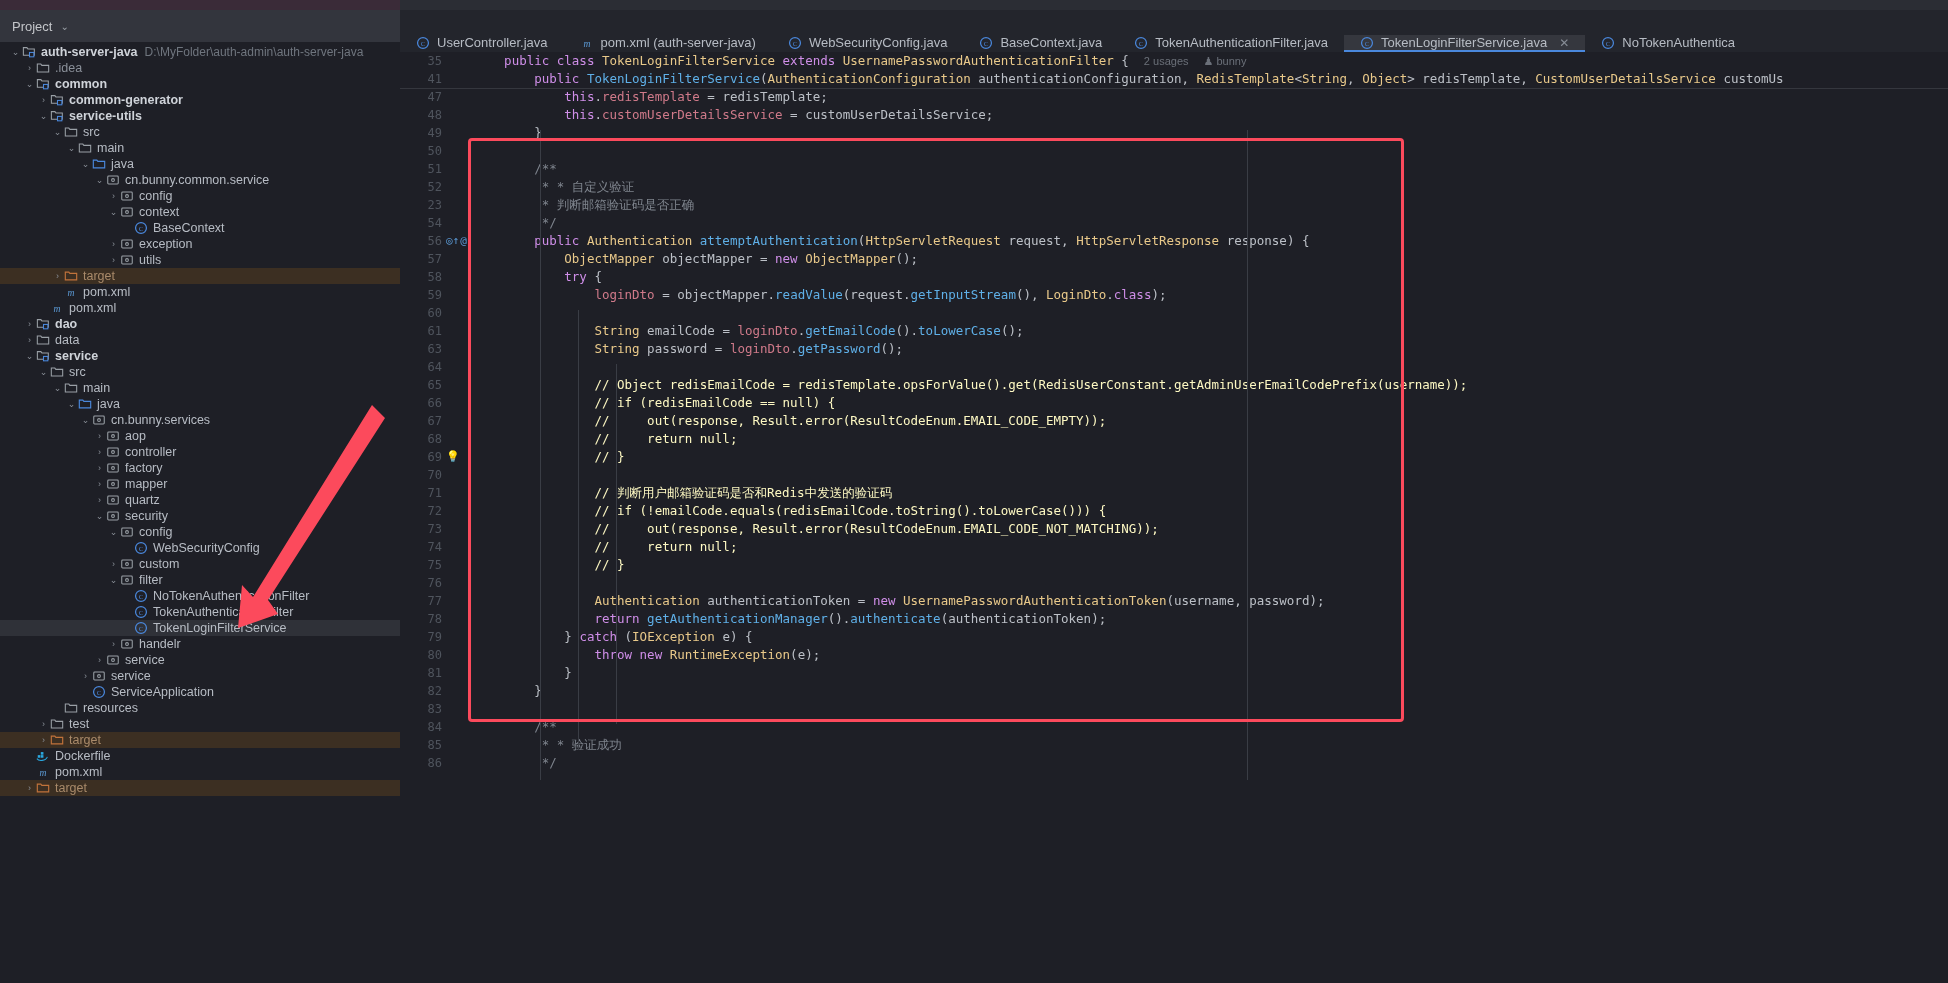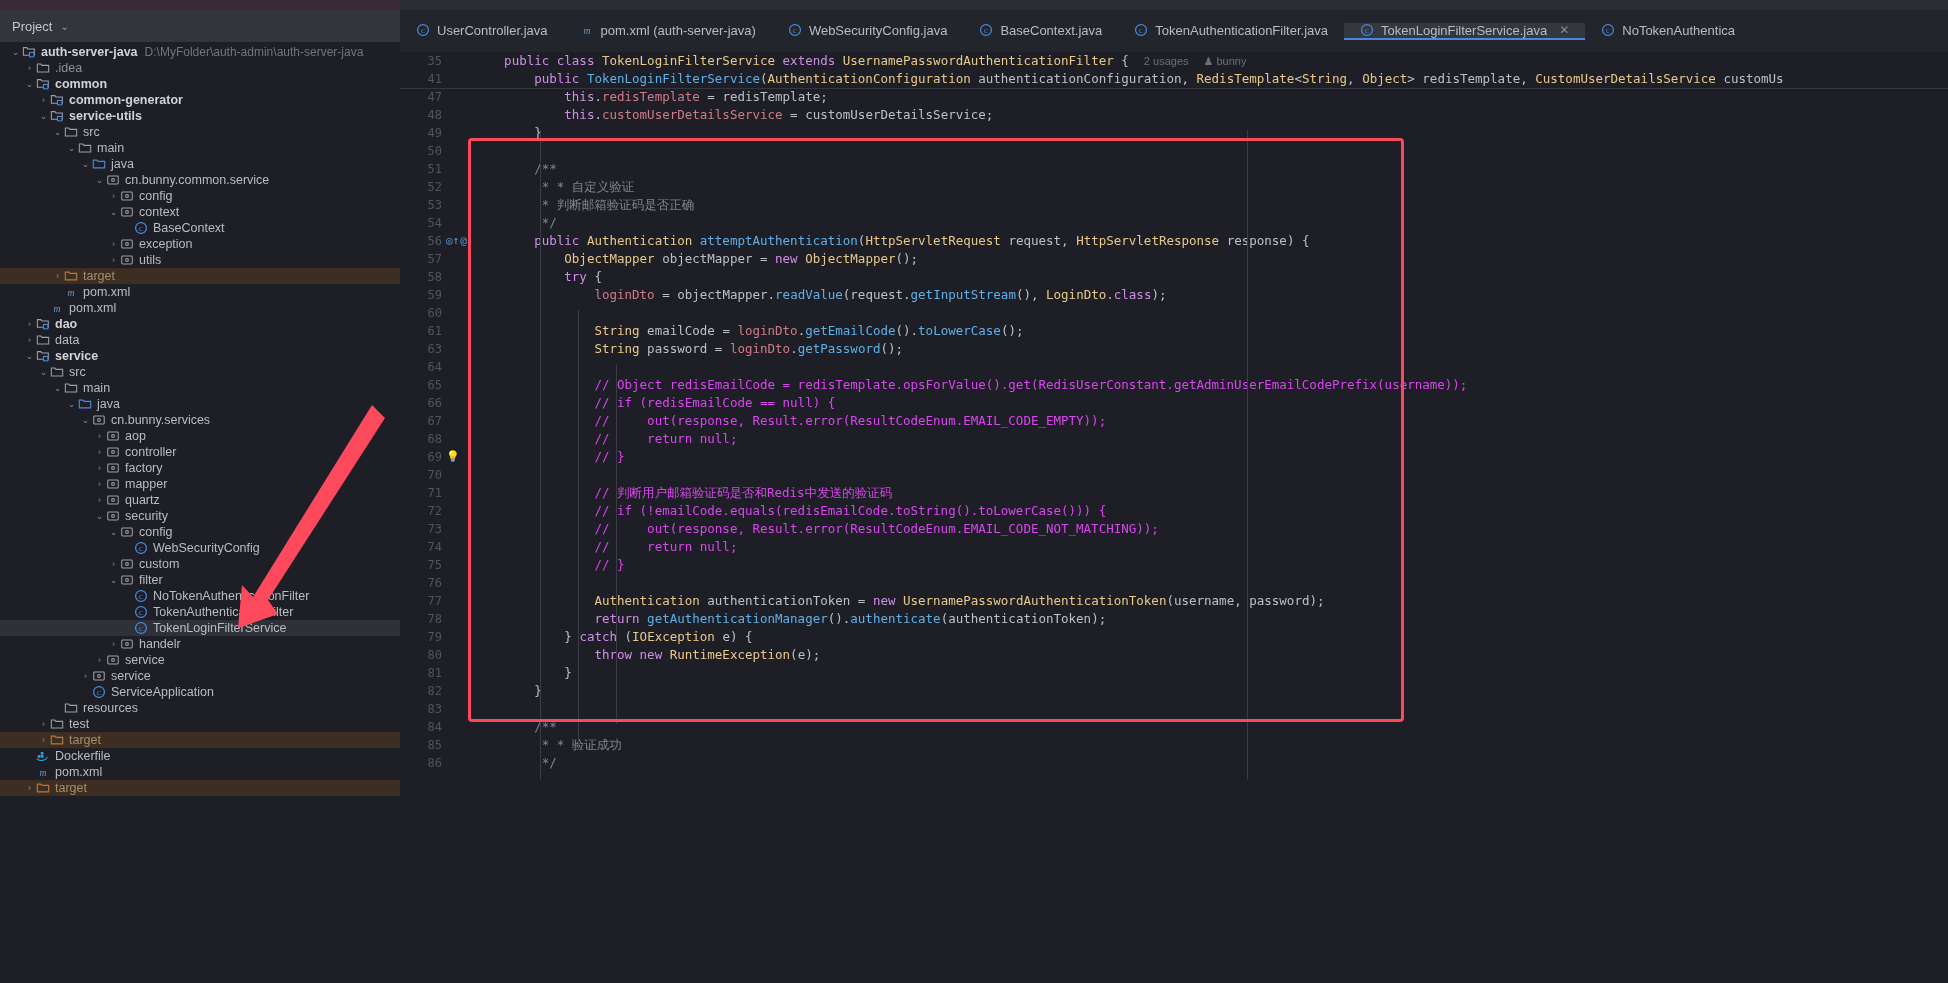--- a/index.html
+++ b/index.html
@@ -60,21 +60,21 @@
   .row.bold .lbl { font-weight: bold; color: #cfd3d9; }
   .row.muted .lbl { color: #8a9099; }
   .row.orange .lbl { color: #a98a6a; }
 
   
   .editor-side { flex: 1; display:flex; flex-direction:column; min-width:0; background:#1e1f26; }
 
   .tabbar {
     height: 42px; flex: 0 0 42px;
     background: #23252c;
-    display: flex; align-items: center;
+    display: flex; align-items: flex-end;
     overflow: hidden;
   }
   .tab {
     display: flex; align-items: center;
     padding: 0 16px;
     color: #b7bcc4; font-size: 13px;
     white-space: nowrap;
     border-bottom: 2px solid transparent;
     position: relative;
   }
@@ -112,21 +112,21 @@
   
   .indent-guides { position:absolute; top:0; bottom:0; pointer-events:none; }
   .iguide { position:absolute; width:1px; background:#3a3d45; }
 
   
   .kw   { color: #cf8ee8; }
   .typ  { color: #e9c98a; }
   .fn   { color: #5fb0e8; }
   .fld  { color: #d07a8a; }
   .par  { color: #bcc0c7; }
-  .cmt  { color: #d946ef; }
+  .cmt  { color: #fef9c3; }
   .ann  { color: #e9c98a; }
   .pun  { color: #bcc0c7; }
   .doc  { color: #7f858e; }
   .hint { color: #6b7079; font-size: 11px; font-family:"Liberation Sans",sans-serif; }
 
   
   .redbox {
     position: absolute;
     border: 3px solid #fc4a5c;
     border-radius: 4px;
@@ -747,21 +747,21 @@
         <div class="sticky-shadow"></div>
       </div>
 
       <div class="codelines" id="codelines">
           <div class="cl"><span class="ln">47</span><span class="gut"></span><span class="code">            <span class="kw">this</span><span class="pun">.</span><span class="fld">redisTemplate</span> <span class="pun">=</span> <span class="par">redisTemplate</span><span class="pun">;</span></span></div>
           <div class="cl"><span class="ln">48</span><span class="gut"></span><span class="code">            <span class="kw">this</span><span class="pun">.</span><span class="fld">customUserDetailsService</span> <span class="pun">=</span> <span class="par">customUserDetailsService</span><span class="pun">;</span></span></div>
           <div class="cl"><span class="ln">49</span><span class="gut"></span><span class="code">        <span class="pun">}</span></span></div>
           <div class="cl"><span class="ln">50</span><span class="gut"></span><span class="code"></span></div>
           <div class="cl"><span class="ln">51</span><span class="gut"></span><span class="code">        <span class="doc">/**</span></span></div>
           <div class="cl"><span class="ln">52</span><span class="gut"></span><span class="code">         <span class="doc">* * 自定义验证</span></span></div>
-          <div class="cl"><span class="ln">53</span><span class="gut"></span><span class="code">         <span class="doc">* 判断邮箱验证码是否正确</span></span></div>
+          <div class="cl"><span class="ln">23</span><span class="gut"></span><span class="code">         <span class="doc">* 判断邮箱验证码是否正确</span></span></div>
           <div class="cl"><span class="ln">54</span><span class="gut"></span><span class="code">         <span class="doc">*/</span></span></div>
           <div class="cl"><span class="ln">56</span><span class="gut"><span class="ovr">◎↑</span><span class="ovr">@</span></span><span class="code">        <span class="kw">public</span> <span class="typ">Authentication</span> <span class="fn">attemptAuthentication</span><span class="pun">(</span><span class="typ">HttpServletRequest</span> <span class="par">request</span><span class="pun">,</span> <span class="typ">HttpServletResponse</span> <span class="par">response</span><span class="pun">)</span> <span class="pun">{</span></span></div>
           <div class="cl"><span class="ln">57</span><span class="gut"></span><span class="code">            <span class="typ">ObjectMapper</span> <span class="par">objectMapper</span> <span class="pun">=</span> <span class="kw">new</span> <span class="typ">ObjectMapper</span><span class="pun">();</span></span></div>
           <div class="cl"><span class="ln">58</span><span class="gut"></span><span class="code">            <span class="kw">try</span> <span class="pun">{</span></span></div>
           <div class="cl"><span class="ln">59</span><span class="gut"></span><span class="code">                <span class="fld">loginDto</span> <span class="pun">=</span> <span class="par">objectMapper</span><span class="pun">.</span><span class="fn">readValue</span><span class="pun">(</span><span class="par">request</span><span class="pun">.</span><span class="fn">getInputStream</span><span class="pun">(),</span> <span class="typ">LoginDto</span><span class="pun">.</span><span class="kw">class</span><span class="pun">);</span></span></div>
           <div class="cl"><span class="ln">60</span><span class="gut"></span><span class="code"></span></div>
           <div class="cl"><span class="ln">61</span><span class="gut"></span><span class="code">                <span class="typ">String</span> <span class="par">emailCode</span> <span class="pun">=</span> <span class="fld">loginDto</span><span class="pun">.</span><span class="fn">getEmailCode</span><span class="pun">().</span><span class="fn">toLowerCase</span><span class="pun">();</span></span></div>
           <div class="cl"><span class="ln">63</span><span class="gut"></span><span class="code">                <span class="typ">String</span> <span class="par">password</span> <span class="pun">=</span> <span class="fld">loginDto</span><span class="pun">.</span><span class="fn">getPassword</span><span class="pun">();</span></span></div>
           <div class="cl"><span class="ln">64</span><span class="gut"></span><span class="code"></span></div>
           <div class="cl"><span class="ln">65</span><span class="gut"></span><span class="code">                <span class="cmt">// Object redisEmailCode = redisTemplate.opsForValue().get(RedisUserConstant.getAdminUserEmailCodePrefix(username));</span></span></div>

